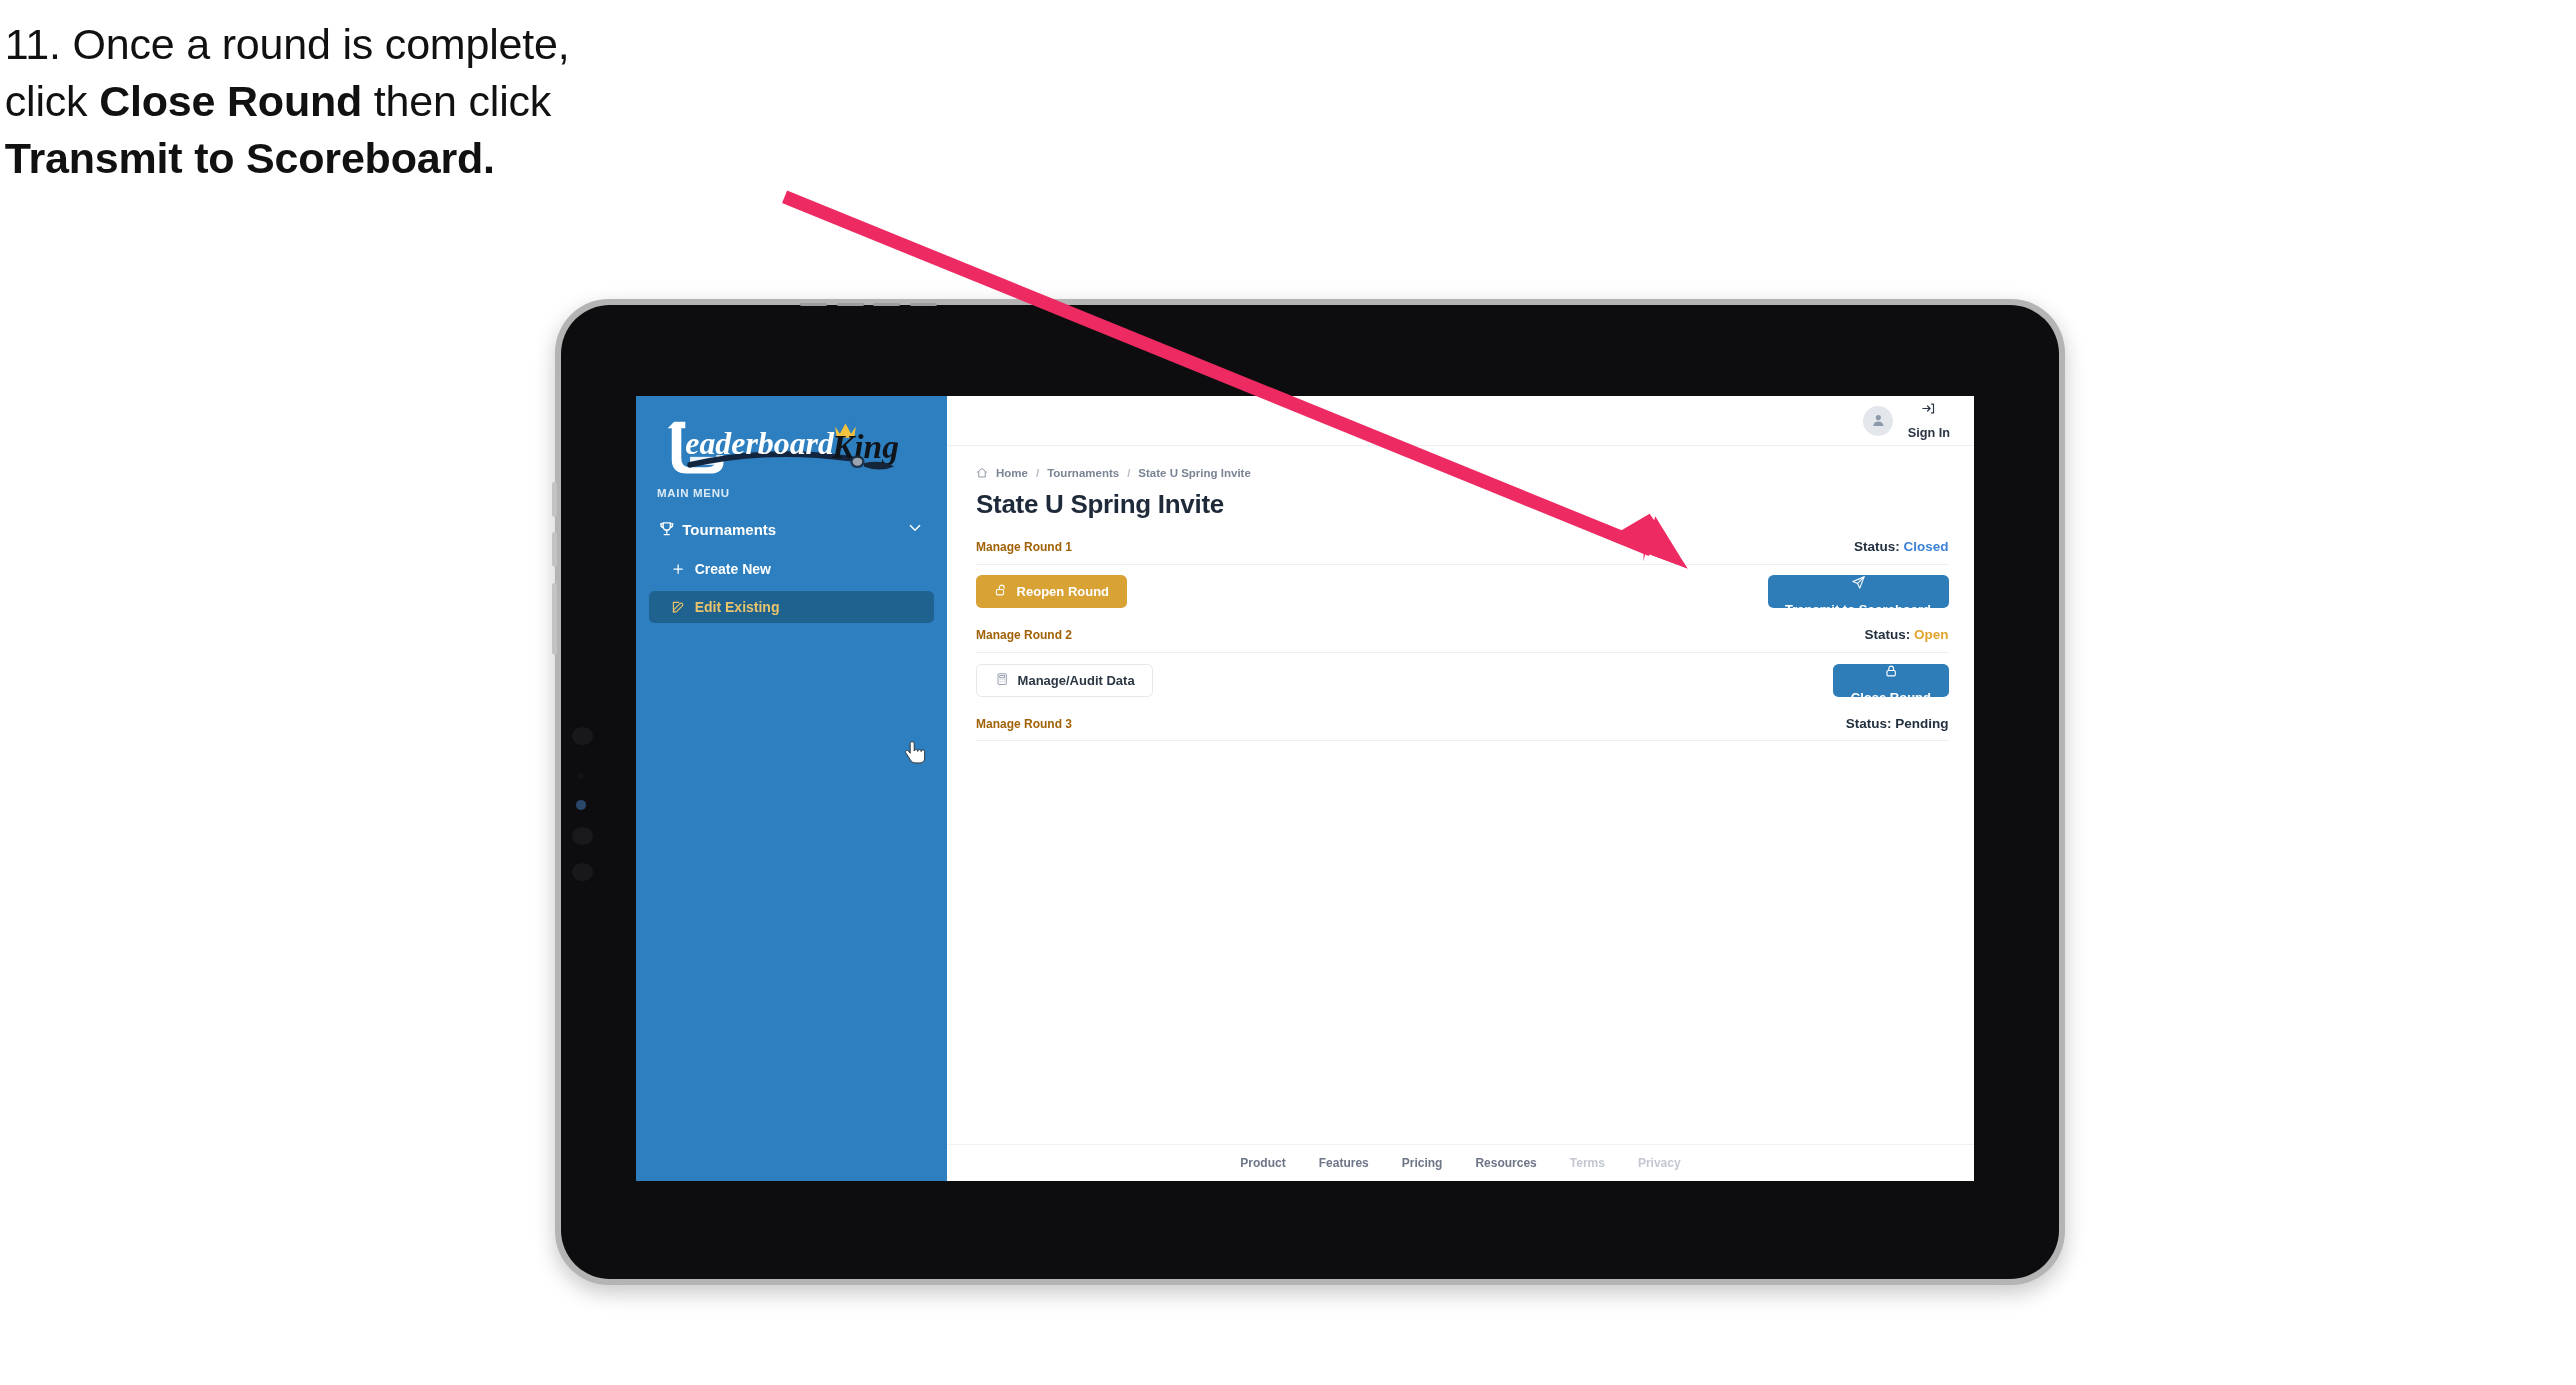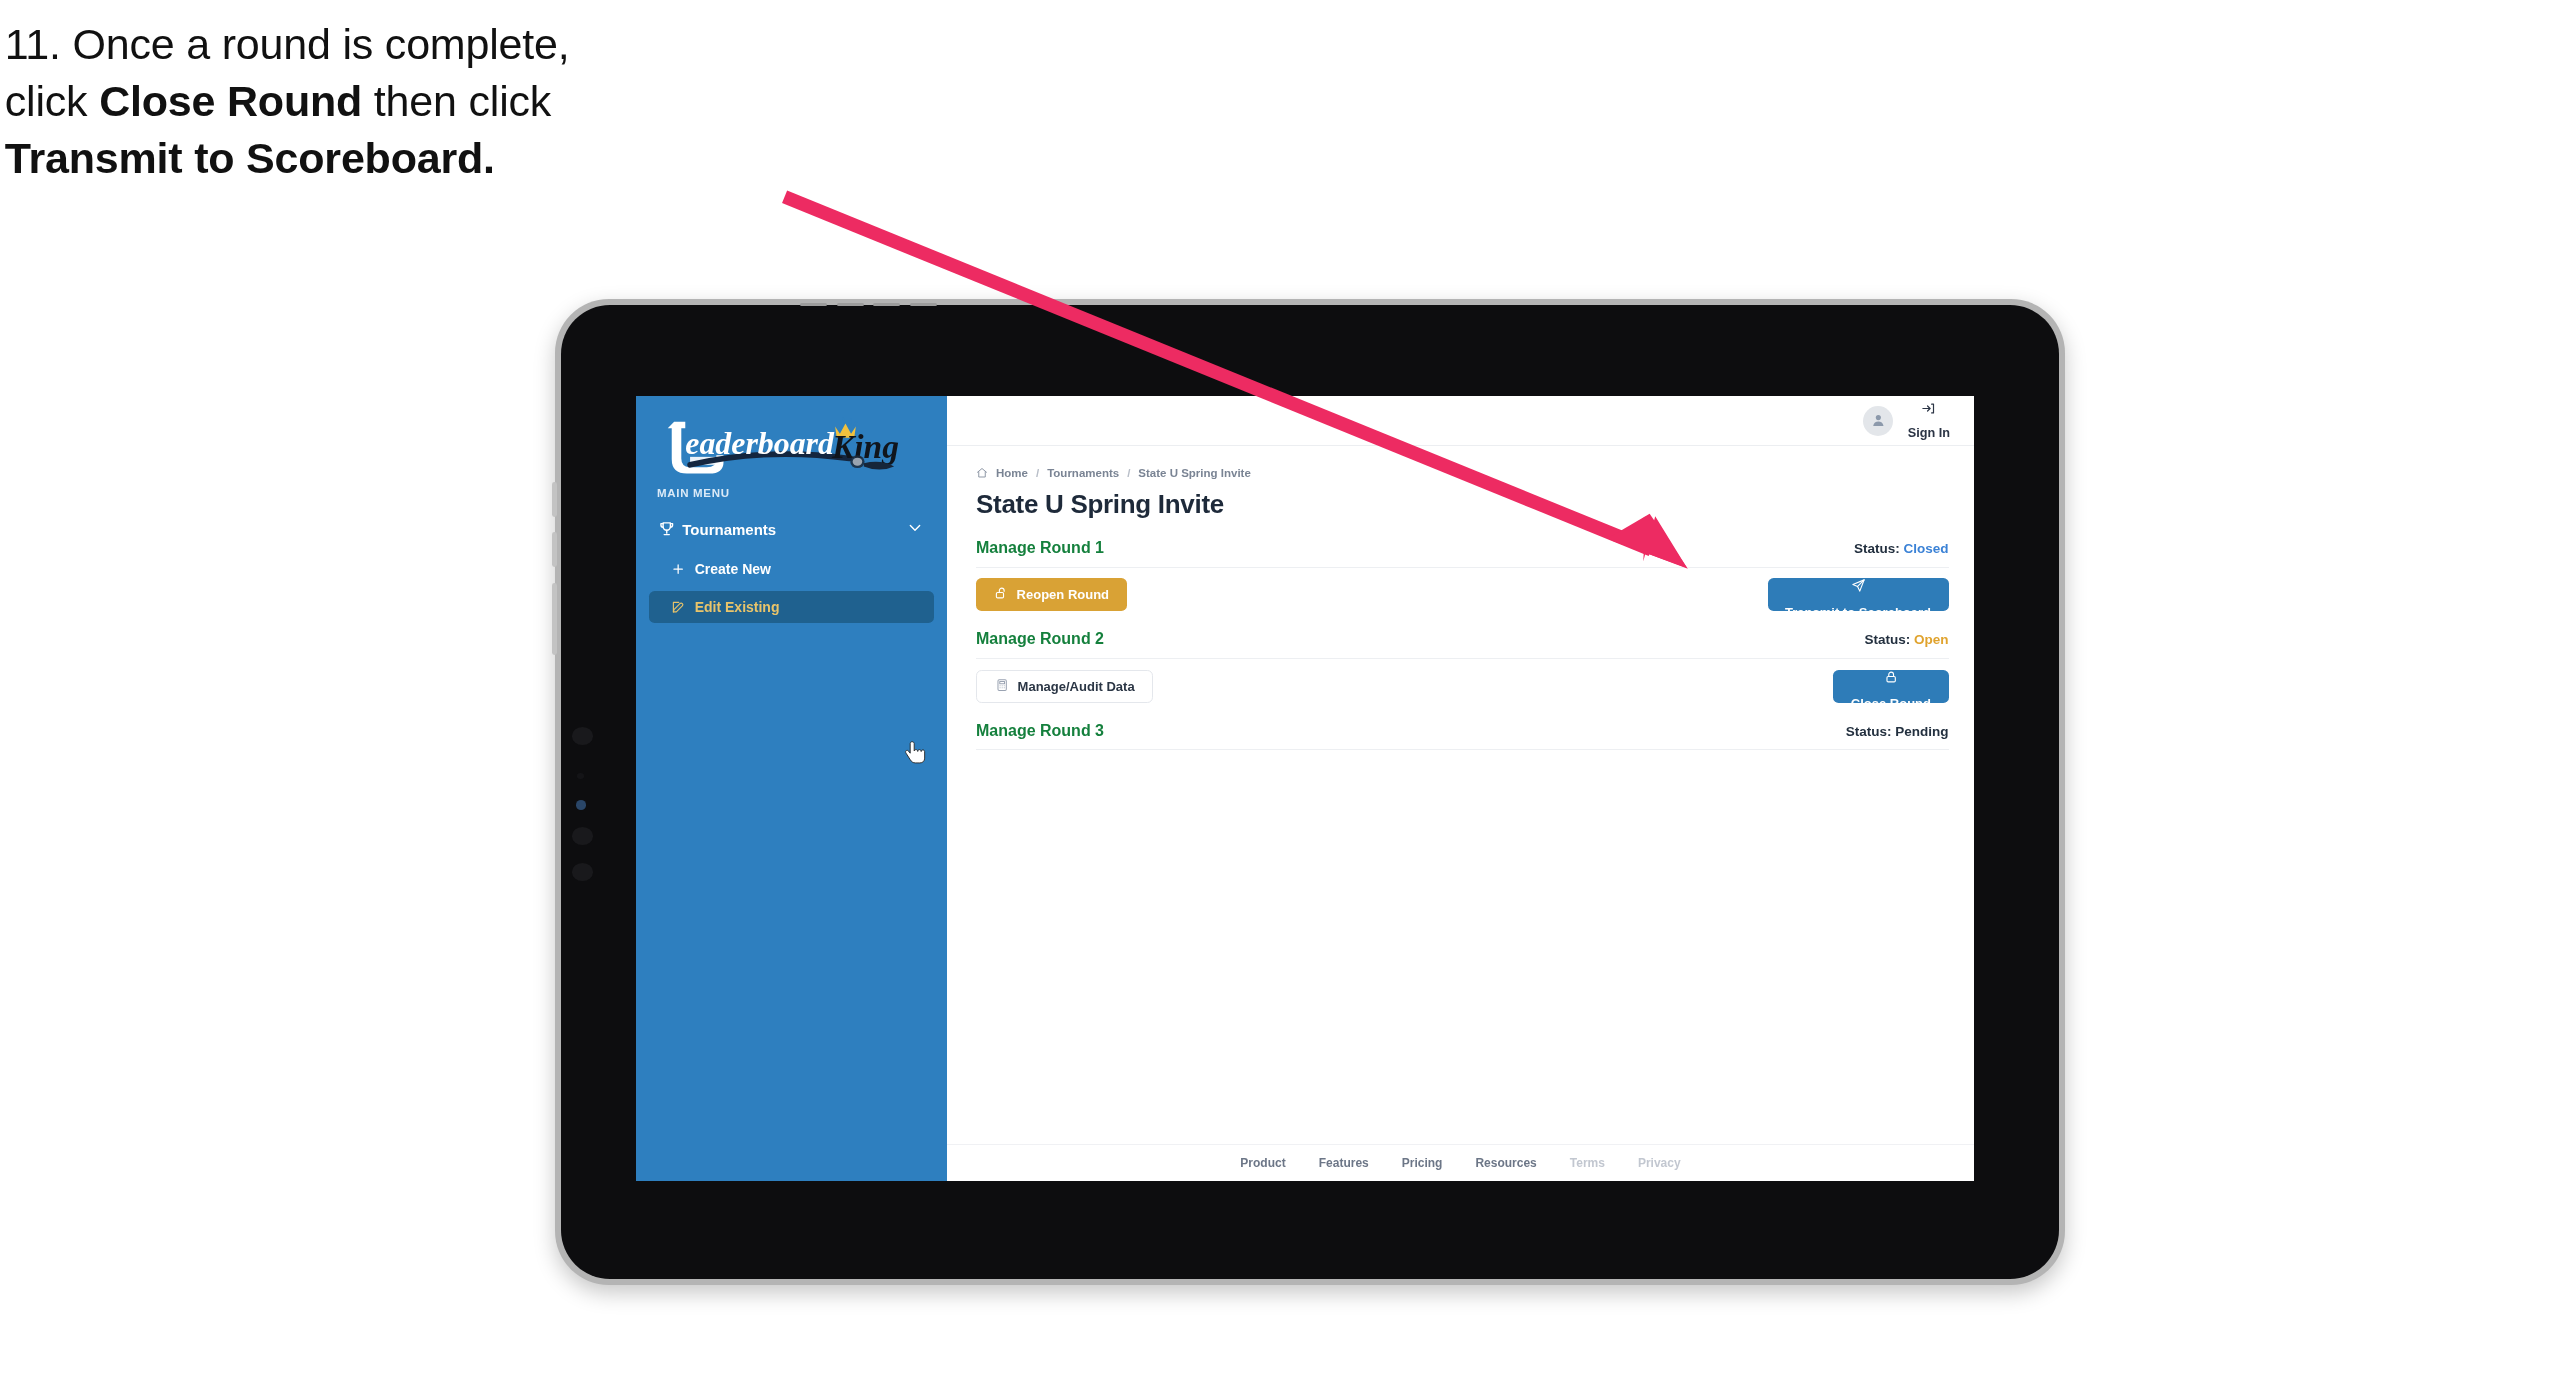--- a/index.html
+++ b/index.html
@@ -119,21 +119,21 @@
   .breadcrumb { display:flex; align-items:flex-start; gap:8px; font-size: 11.5px; color:#7d8696; font-weight:600; }
   .breadcrumb .sep { color:#b8bec8; }
   .breadcrumb .crumb { color:#7a8494; }
   .page-title {
     margin-top: 8px;
     font-size: 26px; font-weight: 800; color: #1e2a3a; letter-spacing:-0.3px;
   }
 
   .round-block { margin-top: 19px; }
   .round-head { display:flex; align-items:baseline; justify-content:space-between; }
-  .round-name { font-size: 16px; font-weight: 700; color:#15803d; }
+  .round-name { font-size: 12px; font-weight: 700; color:#a16207; }
   .round-status { font-size: 13.5px; font-weight: 700; color:#23303f; }
   .round-status .val.closed { color:#3b82d6; }
   .round-status .val.open { color:#e0a32e; }
   .round-status .val.pending { color:#23303f; }
   .round-rule { height:0.8px; background:#edeff2; margin-top: 9.6px; }
   .round-actions { display:flex; align-items:center; justify-content:space-between; margin-top: 11px; }
 
   .btn {
     display:inline-flex; align-items:center; gap:8.8px;
     height: 33px; padding: 0 17.5px;

